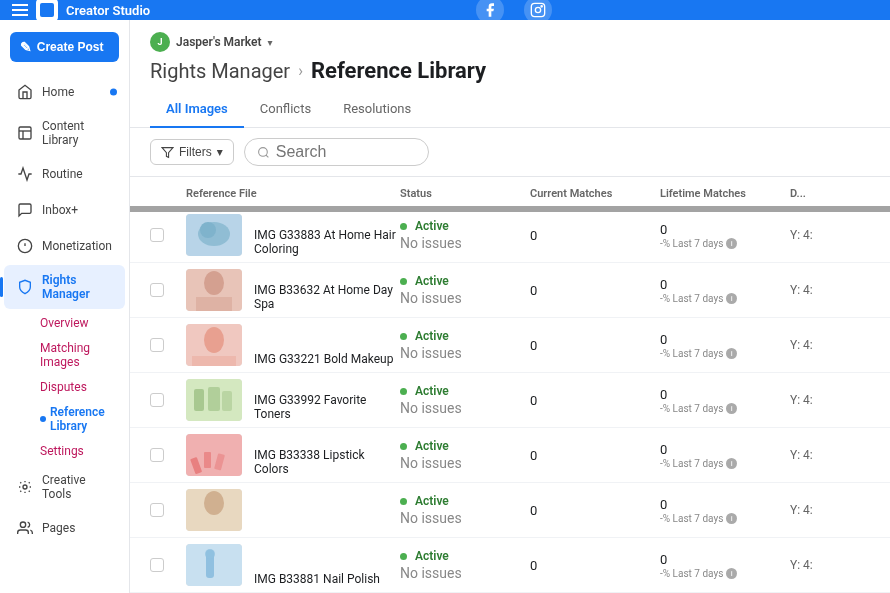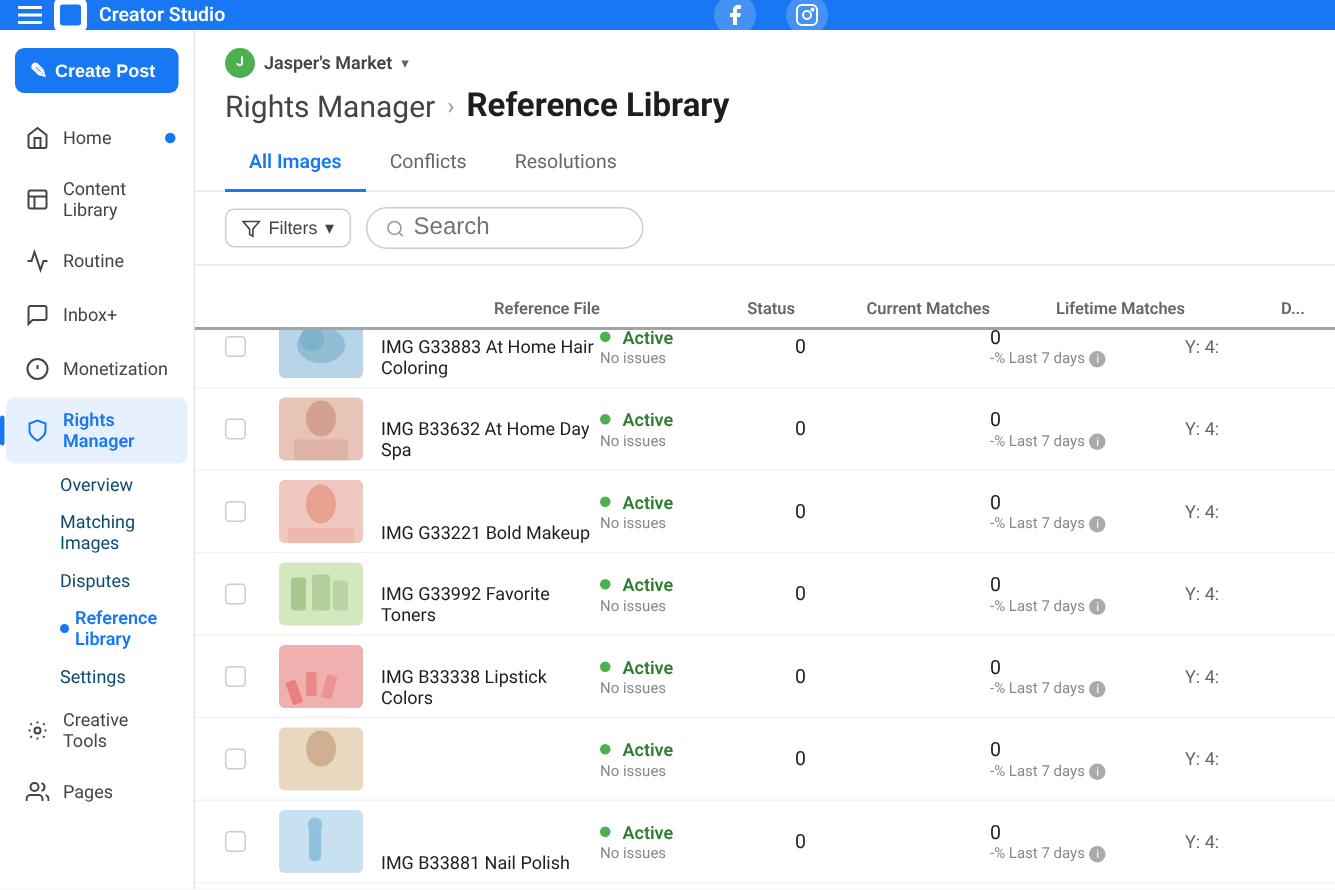--- a/index.html
+++ b/index.html
@@ -75,21 +75,21 @@
       height: 20px;
       background: #1877f2;
       border-radius: 2px;
     }
     .sidebar-icon { width: 18px; height: 18px; display: flex; align-items: center; justify-content: center; flex-shrink: 0; }
     .sidebar-dot { width: 7px; height: 7px; background: #1877f2; border-radius: 50%; position: absolute; right: 8px; top: 50%; transform: translateY(-50%); }
     .sub-menu { padding-left: 28px; }
     .sub-item {
       padding: 5px 8px;
       cursor: pointer;
-      color: #0c4a6e;
+      color: #be185d;
       font-size: 12px;
       border-radius: 4px;
       margin: 1px 4px;
     }
     .sub-item.active { color: #1877f2; font-weight: 600; }
     .active-dot-circle { width: 6px; height: 6px; background: #1877f2; border-radius: 50%; flex-shrink: 0; }
 
     
     .main-content {
       flex: 1;
@@ -162,26 +162,25 @@
       width: 140px;
       background: transparent;
     }
 
     
     .table-container { flex: 1; overflow-y: auto; }
     .table-header {
       display: grid;
       grid-template-columns: 36px 1fr 130px 130px 130px 80px;
       padding: 6px 20px;
-      border-bottom: 2px solid #a3a3a3;
+      border-bottom: 6px solid #a3a3a3;
       background: white;
       position: sticky;
-      top: 16px;
+      top: 4px;
       z-index: 1;
-      text-align: right;
     }
     .th { font-size: 11px; font-weight: 600; color: #666; text-transform: none; }
     .table-row {
       display: grid;
       grid-template-columns: 36px 1fr 130px 130px 130px 80px;
       padding: 6px 20px;
       border-bottom: 1px solid #f0f2f5;
       align-items: center;
       background: white;
     }
@@ -196,21 +195,21 @@
       background: #ddd;
       overflow: hidden;
       display: flex;
       align-items: center;
       justify-content: center;
     }
     .ref-name { font-size: 12px; color: #1c1e21; font-weight: 400; }
     .status-cell { display: flex; flex-direction: column; gap: 2px; }
     .status-active { display: flex; align-items: center; gap: 8px; color: #2e7d32; font-size: 12px; font-weight: 600; }
     .status-dot { width: 7px; height: 7px; background: #4caf50; border-radius: 50%; }
-    .no-issues { font-size: 10px; color: #888; }
+    .no-issues { font-size: 14px; color: #888; }
     .match-cell { display: flex; flex-direction: column; gap: 1px; }
     .match-num { font-size: 13px; color: #1c1e21; }
     .match-sub { font-size: 10px; color: #888; display: flex; align-items: center; gap: 3px; }
     .info-icon { width: 11px; height: 11px; border-radius: 50%; background: #aaa; color: white; font-size: 8px; display: inline-flex; align-items: center; justify-content: center; cursor: pointer; }
     .date-cell { font-size: 12px; color: #666; }
   </style>
 </head>
 <body>
 
 <div class="top-nav">

